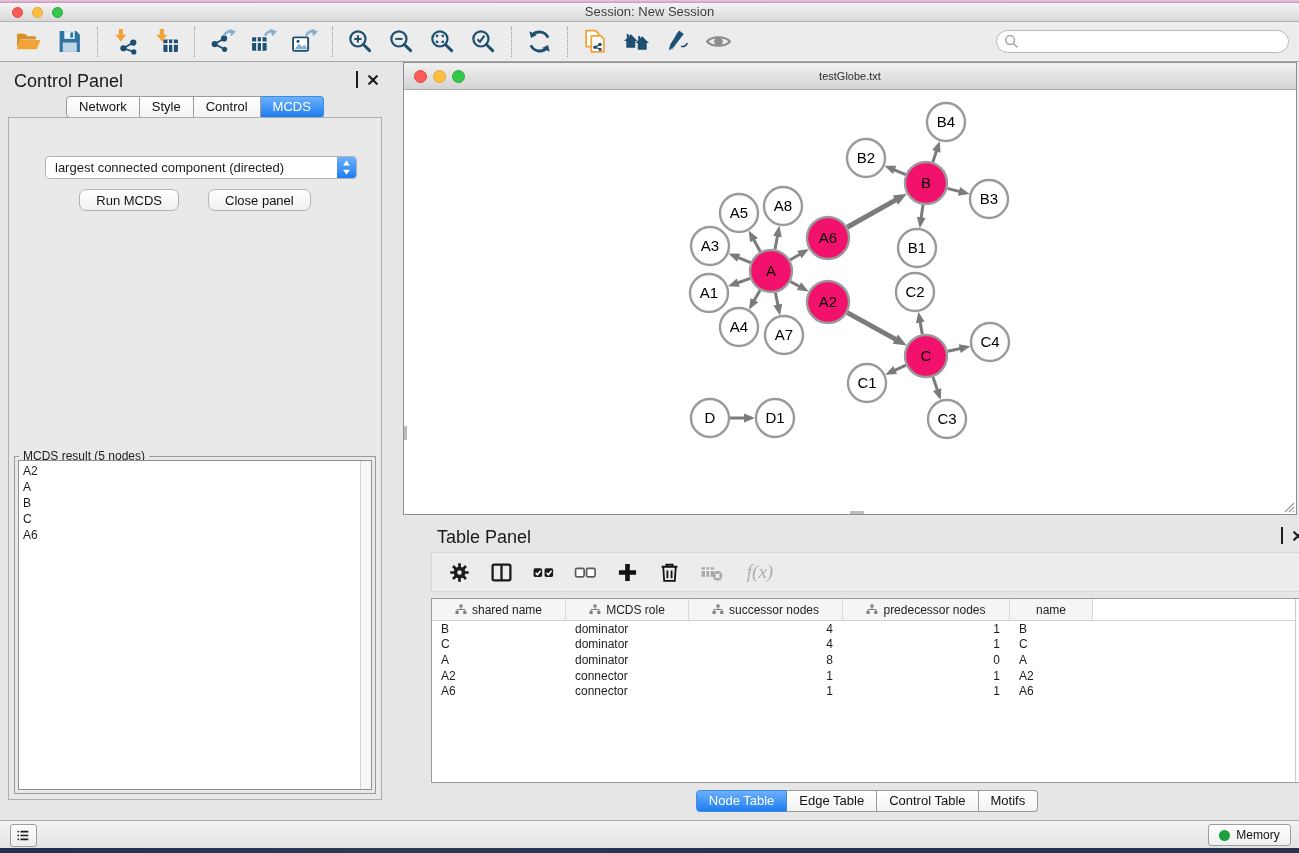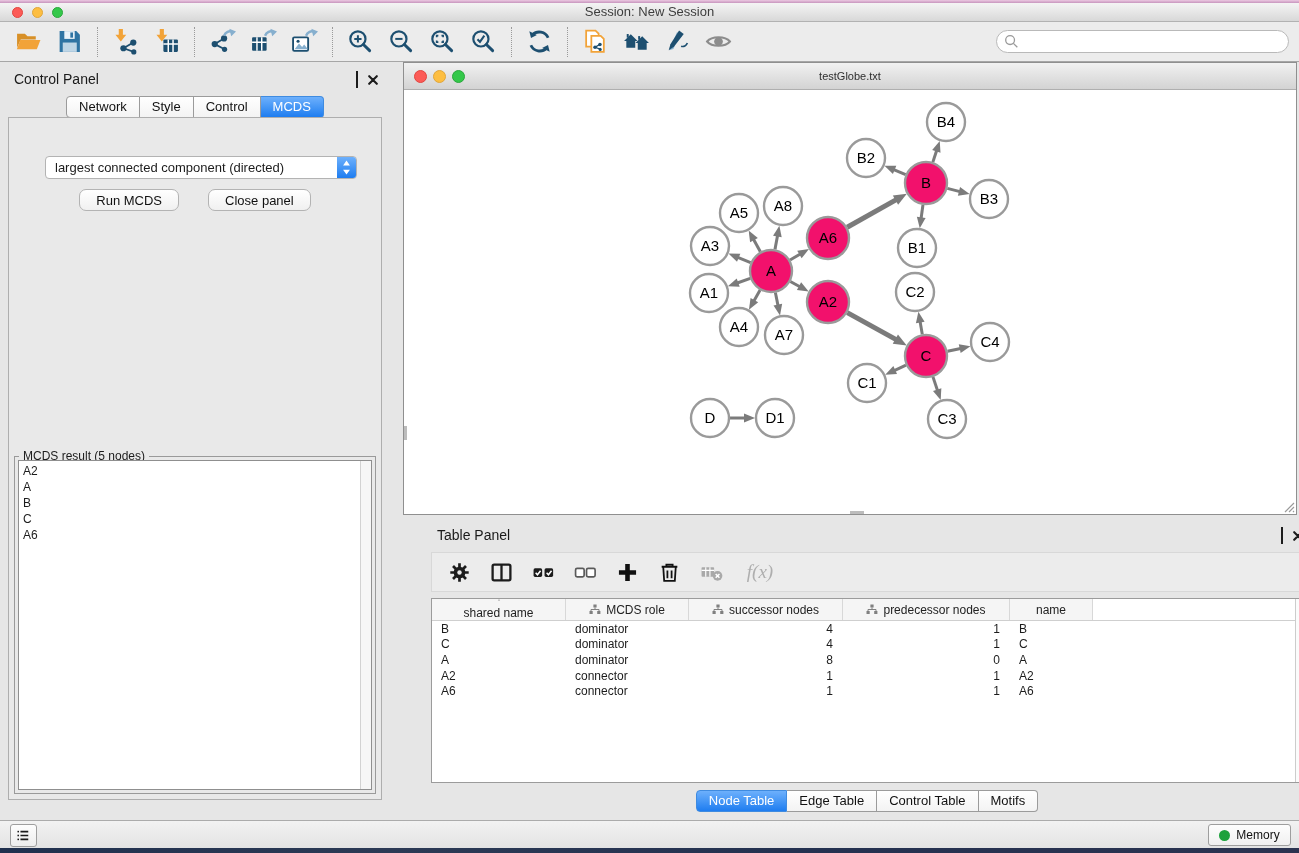--- a/index.html
+++ b/index.html
@@ -30,21 +30,21 @@
   .tb-sep { width:1px; height:30px; border-left:1px dotted #9a9a9a; }
   .tb-btn { width:29px; height:29px; border:none; background:none; padding:1px; cursor:default; }
   .tb-btn svg { width:100%; height:100%; display:block; }
   #search-wrap { margin-left:auto; margin-right:0; position:relative; width:293px; height:23px; }
   #search-input { width:100%; height:100%; border:1px solid #b9b9b9; border-radius:12px;
     background:#fff; padding:0 10px 0 26px; font-size:13px; font-family:inherit; outline:none; }
   #search-icon { position:absolute; left:8px; top:4px; width:15px; height:15px; }
 
   
   #control-panel { position:absolute; left:0; top:62px; width:390px; height:758px; }
-  .panel-title { position:absolute; left:14px; top:9px; font-size:14px; color:#1a1a1a; }
+  .panel-title { position:absolute; left:14px; top:9px; font-size:18px; color:#1a1a1a; }
   .panel-ctls { position:absolute; right:12px; top:10px; display:flex; gap:10px; align-items:center; }
   .float-box { width:10px; height:10px; border:1.6px solid #1c1c1c; background:transparent; }
   .close-x svg { width:10px; height:10px; display:block; }
   .panel-ctl-btn { border:none; background:none; padding:0; cursor:default; }
 
   #cp-tabs { position:absolute; top:34px; left:0; width:100%; display:flex; justify-content:center; }
   .seg { height:22px; line-height:20px; padding:0 12px; font-size:13px; background:linear-gradient(#ffffff,#f3f3f3);
     border:1px solid #9b9b9b; border-left:none; color:#111; }
   .seg:first-child { border-left:1px solid #9b9b9b; border-radius:4px 0 0 4px; }
   .seg:last-child { border-radius:0 4px 4px 0; }
@@ -537,21 +537,21 @@
             <rect x="1.5" y="6" width="12" height="9" rx="0.8" fill="#A9A9A9"></rect>
             <path stroke="#fff" stroke-width="1.1" d="M1.5 9h12M5.5 6v9M9.5 6v9"></path>
             <circle cx="16.8" cy="14.2" r="4.6" fill="#A9A9A9"></circle>
             <path stroke="#fff" stroke-width="1.5" d="M15 12.4l3.6 3.6M18.6 12.4 15 16"></path>
           </svg>
         </button>
         <button class="tp-btn wide"><span class="fx">f(x)</span></button>
       </div>
     <div id="tp-table">
       <div id="thead">
-          <div class="th" style="width: 134px; flex-direction: column;">
+          <div class="th" style="width: 134px;">
             <svg viewBox="0 0 12 11">
               <g fill="#808080">
                 <rect x="4.4" y="0.5" width="3.2" height="3"></rect>
                 <rect x="0.5" y="7" width="3.2" height="3"></rect>
                 <rect x="8.2" y="7" width="3.2" height="3"></rect>
               </g>
               <path fill="none" stroke="#808080" d="M6 3.5v2M2 7V5.5h8V7"></path>
             </svg>
             <span>shared name</span>
           </div>

